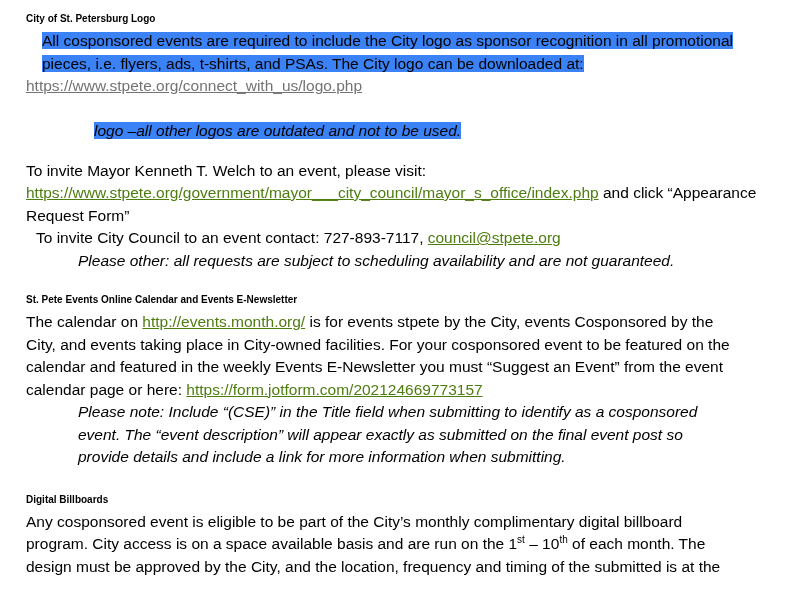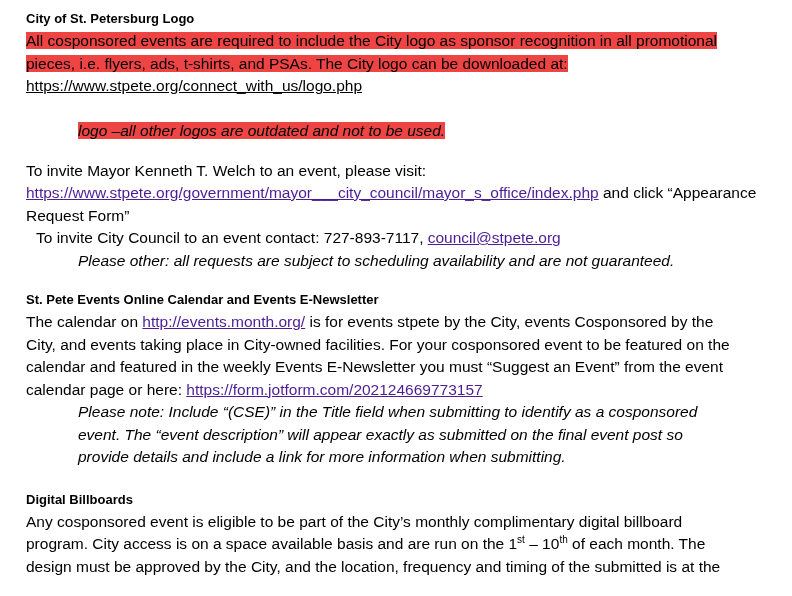--- a/index.html
+++ b/index.html
@@ -16,44 +16,45 @@
   }
   .page {
     position: relative;
     width: 792px;
     height: 596px;
     padding: 8px 26px 0 26px;
     box-sizing: border-box;
   }
   .section { margin-bottom: 0; }
   .heading {
-    font-size: 13px;
+    font-size: 10px;
     font-weight: bold;
     line-height: 21px;
     margin: 0 0 1px 0;
   }
   .para {
     font-size: 15.5px;
     line-height: 22.5px;
     margin: 0;
   }
   .indent2 { padding-left: 52px; }
   .indent-small { padding-left: 10px; }
   .italic { font-style: italic; }
   .hl {
-    background: #ef4444;
+    background: #3b82f6;
     box-decoration-break: clone;
+    margin-left: 16px;
     -webkit-box-decoration-break: clone;
   }
   .link {
-    color: #4c1d95;
+    color: #4d7c0f;
     text-decoration: underline;
   }
   .link-gray {
-    color: #000000;
+    color: #737373;
     text-decoration: underline;
   }
   .gap-md { height: 17px; }
   .gap-lg { height: 20px; }
   sup { font-size: 10px; vertical-align: super; line-height: 0; }
 </style>
 </head>
 <body>
 
 <div class="page">

